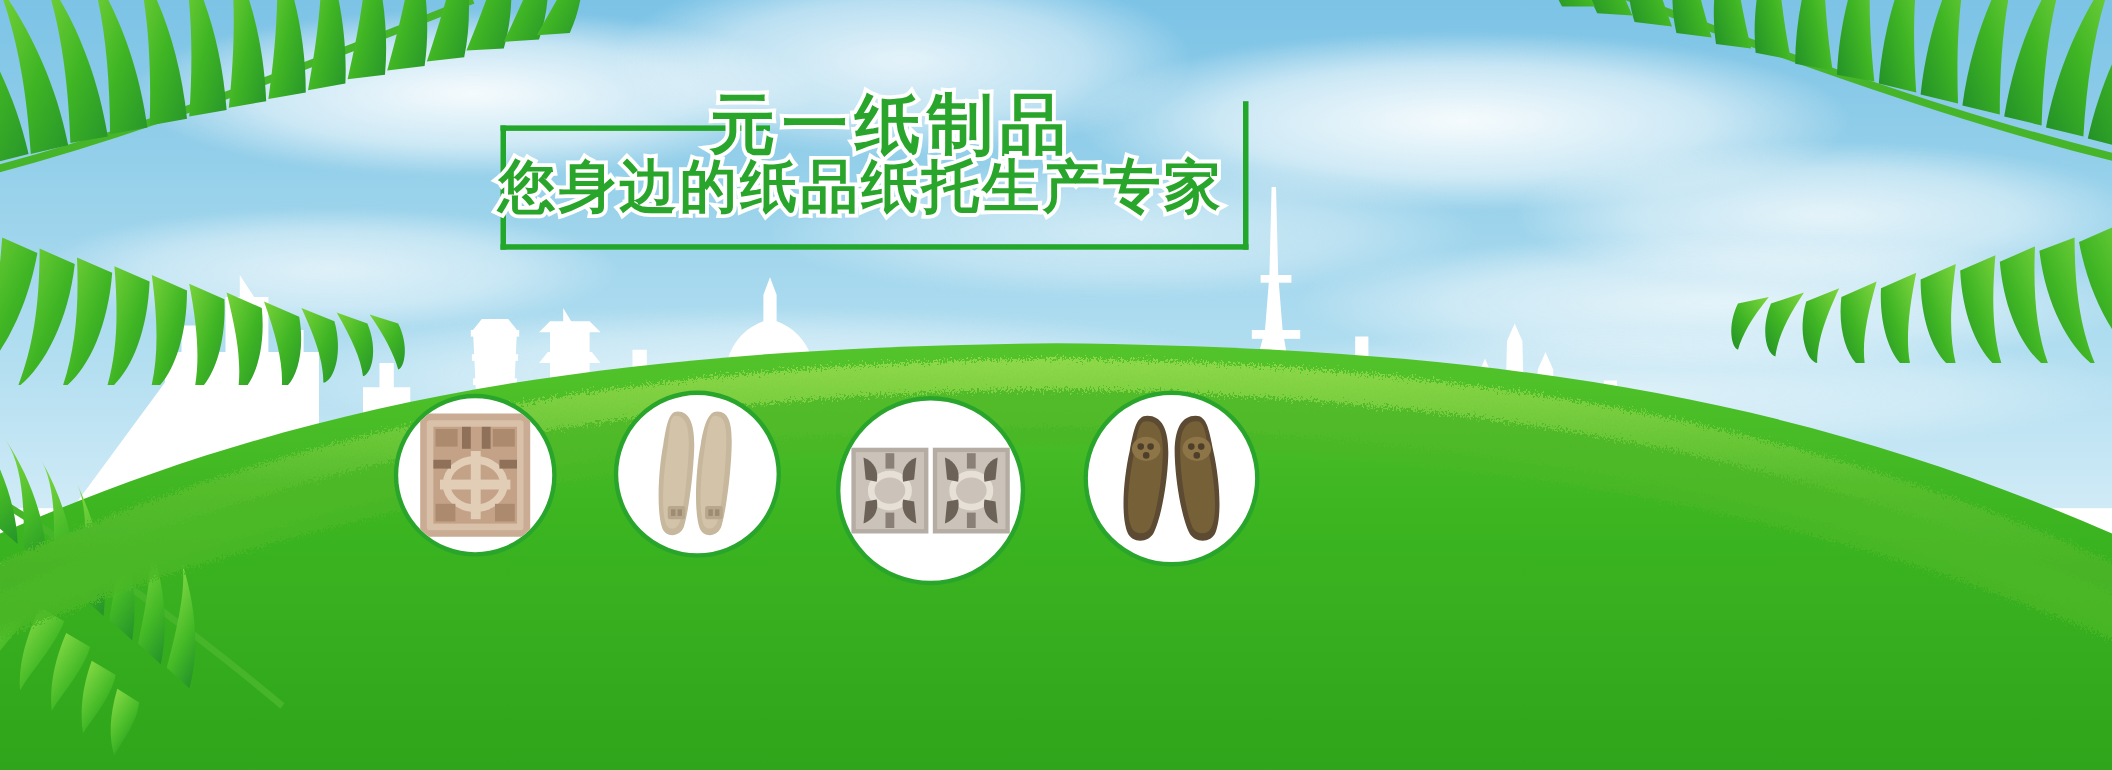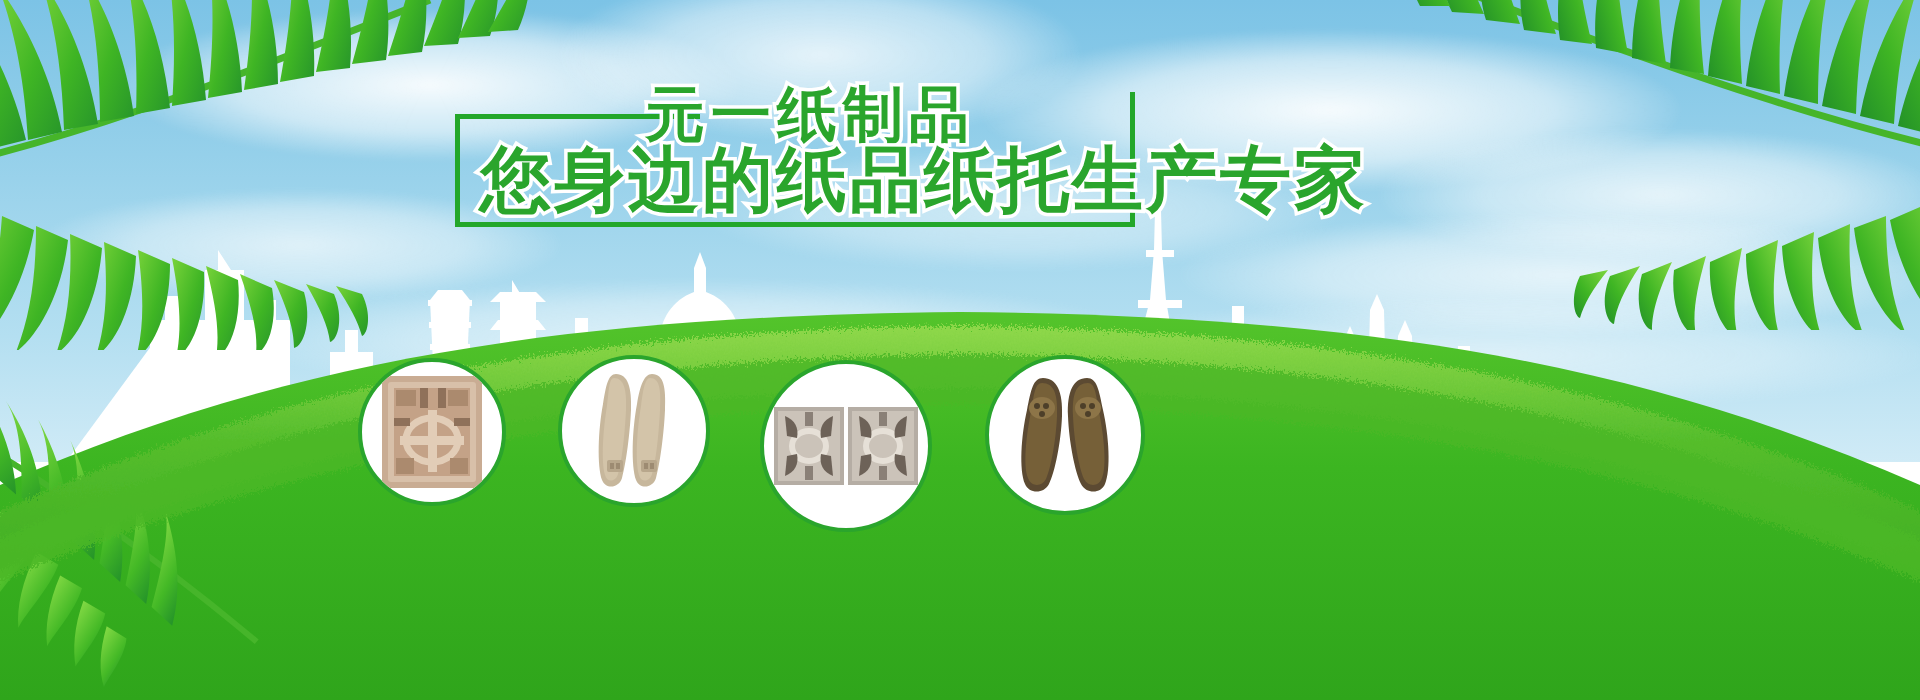--- a/index.html
+++ b/index.html
@@ -75,28 +75,27 @@
     font-size:60px; font-weight:bold; letter-spacing:6px;
     color:#2aa52c;
     -webkit-text-stroke:7px #ffffff;
     paint-order:stroke fill;
     white-space:nowrap;
     line-height:1;
     font-family:"DejaVu Sans","Liberation Sans",sans-serif;
   }
   .title2{
     position:absolute; left:-2px; top:52px;
-    font-size:71px; font-weight:bold; letter-spacing:3px;
+    font-size:52px; font-weight:bold; letter-spacing:3px;
     color:#2aa52c;
     -webkit-text-stroke:7px #ffffff;
     paint-order:stroke fill;
     white-space:nowrap;
     line-height:1;
     font-family:"DejaVu Sans","Liberation Sans",sans-serif;
-    margin-left:27px;
   }
 
   .subtitle{
     position:absolute; left:490px; top:238px;
     font-size:33px; letter-spacing:4px; color:#2a2a2a;
     white-space:nowrap; z-index:30;
     font-family:"DejaVu Sans","Liberation Sans",sans-serif;
   }
 
   

